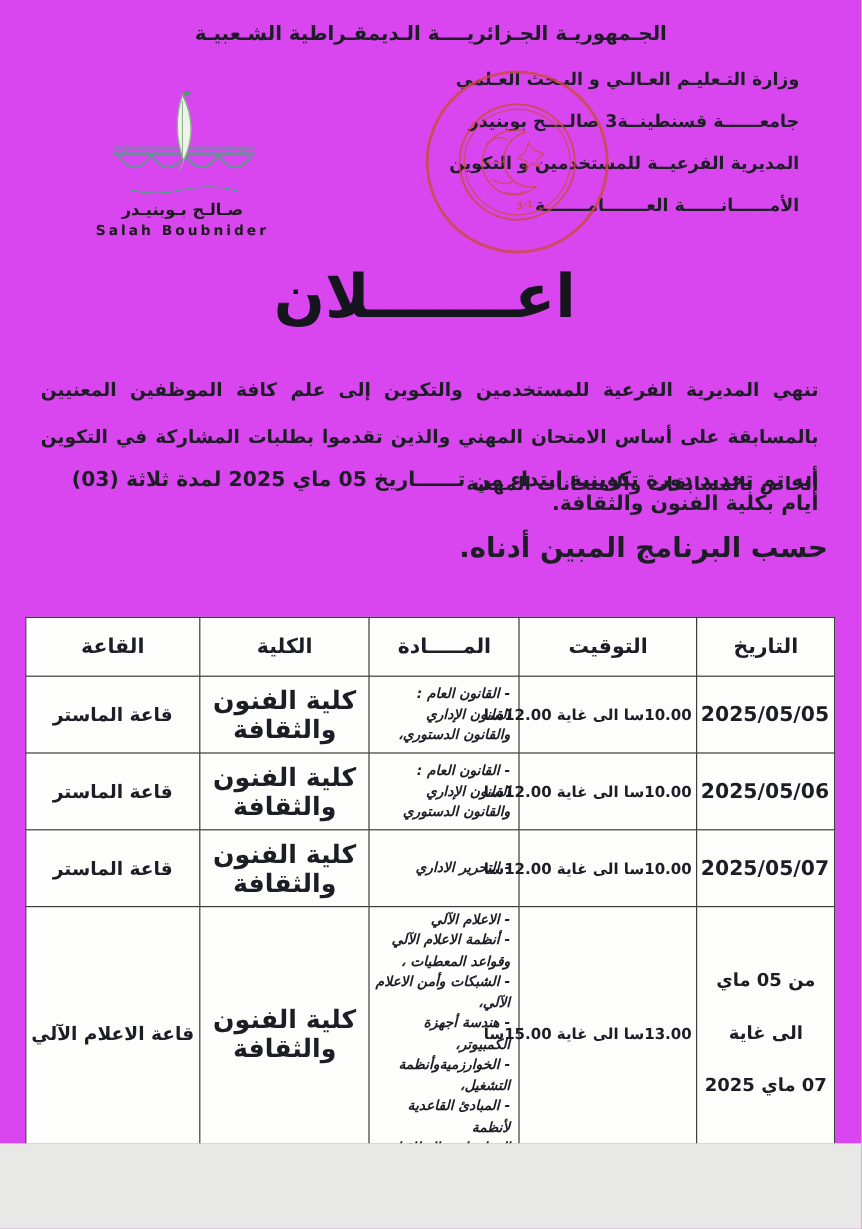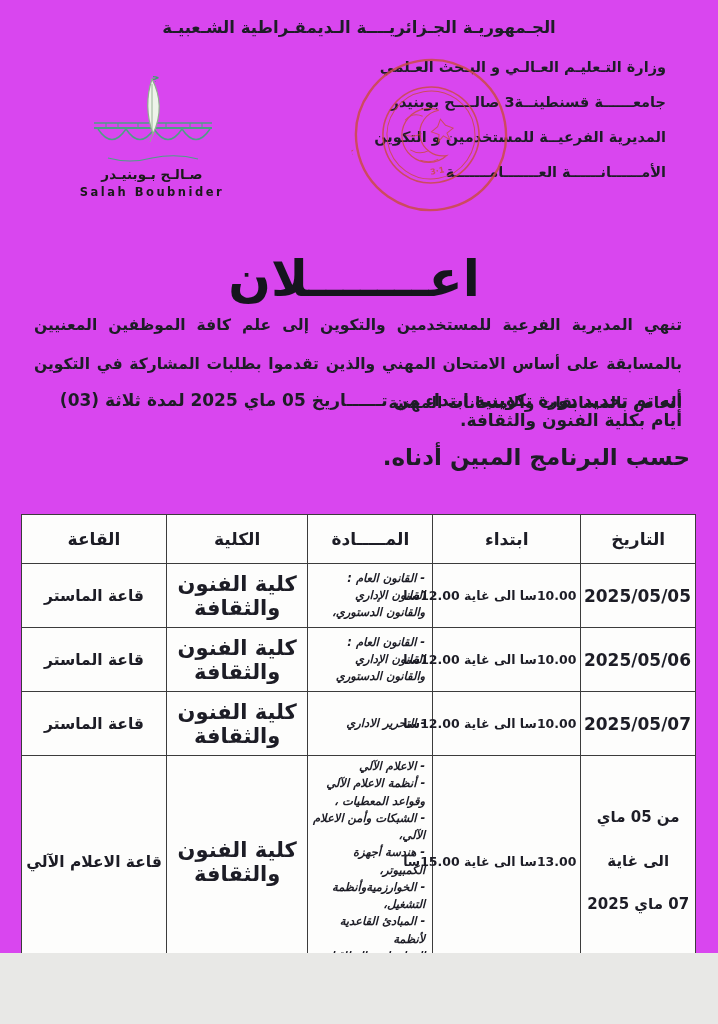--- a/index.html
+++ b/index.html
@@ -18,21 +18,21 @@
   
   .logo{position:absolute;top:66px;left:50px;width:205px;height:140px;z-index:1;}
   
   .stamp{
     position:absolute;top:54px;left:350px;width:162px;height:162px;
     transform:rotate(-10deg);opacity:.82;z-index:3;pointer-events:none;
   }
   
   .title{
     position:absolute;top:218px;left:0;right:10px;text-align:center;
-    font-size:50px;font-weight:bold;color:#15151d;margin-top:32px;
+    font-size:50px;font-weight:bold;color:#15151d;
   }
   
   .para1{
     position:absolute;top:306px;right:36px;left:34px;
     font-size:15.5px;font-weight:bold;line-height:2.5;text-align:justify;
   }
   .para2{
     position:absolute;top:390px;right:36px;left:28px;
     font-size:17px;font-weight:bold;text-align:right;
   }
@@ -134,21 +134,21 @@
       <colgroup>
         <col style="width:17%">
           <col style="width:22%">
           <col style="width:18.5%">
           <col style="width:21%">
           <col style="width:21.5%">
       </colgroup>
       <thead>
         <tr>
           <th>التاريخ</th>
-          <th>ابتداء</th>
+          <th>التوقيت</th>
           <th>المـــــادة</th>
           <th>الكلية</th>
           <th>القاعة</th>
         </tr>
       </thead>
       <tbody>
         <tr class="r">
           <td class="c-date">2025/05/05</td>
           <td class="c-time">10.00سا الى غاية 12.00سا</td>
           <td class="c-subject">- القانون العام :

